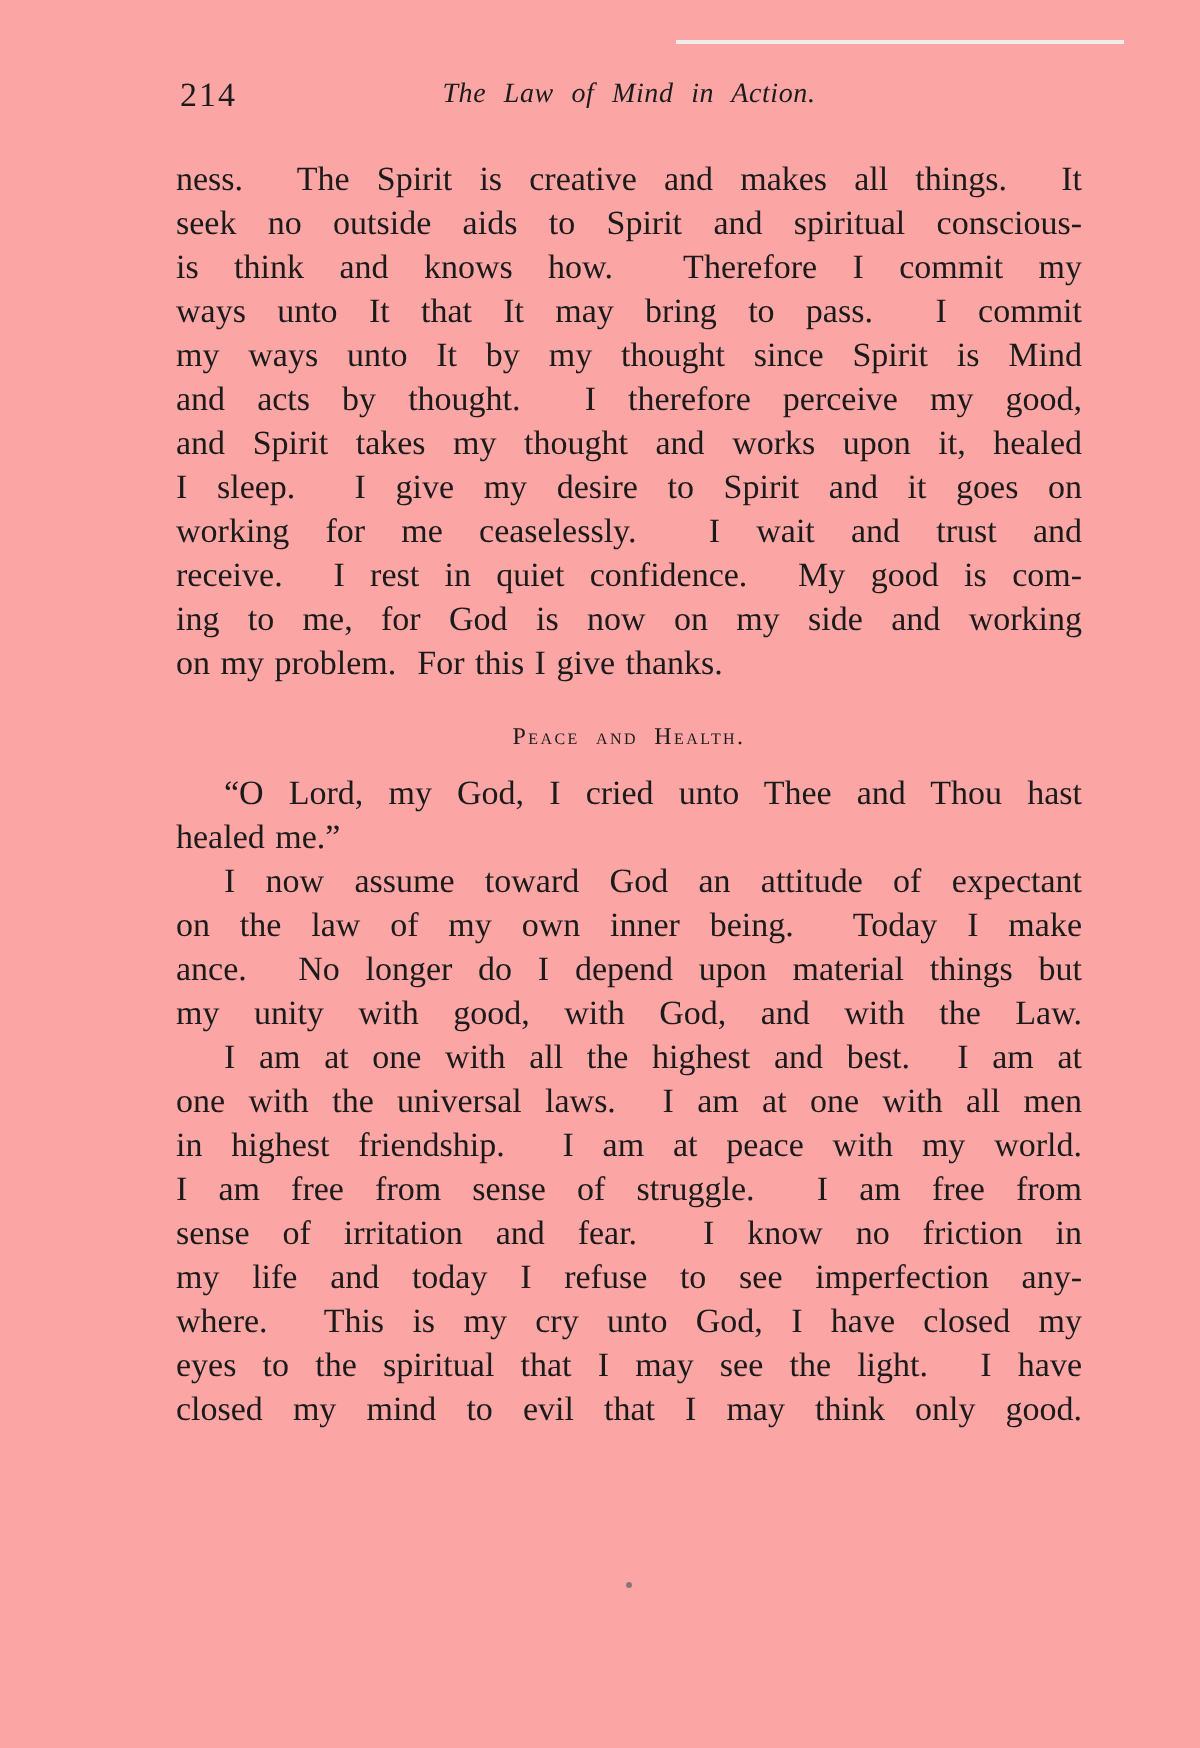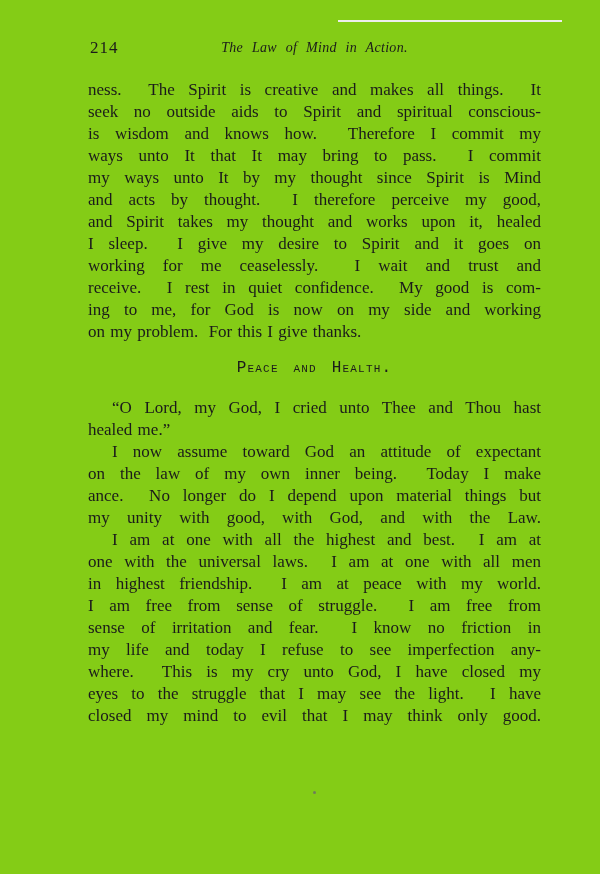--- a/index.html
+++ b/index.html
@@ -4,21 +4,21 @@
 <style>
   html, body {
     margin: 0;
     padding: 0;
     background: #ffffff;
   }
   .page {
     position: relative;
     width: 600px;
     height: 874px;
-    background: #84cc16;
+    background: #fca5a5;
     overflow: hidden;
     font-family: "Liberation Serif", "DejaVu Serif", serif;
     color: #1b1b1b;
   }
   .scan-artifact-line {
     position: absolute;
     left: 338px;
     top: 20px;
     width: 224px;
     height: 2px;
@@ -76,49 +76,48 @@
     text-align-last: justify;
     word-spacing: 1px;
   }
   .line.flush {
     text-align-last: left;
   }
   .line.indent {
     text-indent: 24px;
   }
   .section-heading {
-    font-size: 16px;
+    font-size: 12px;
     line-height: 22px;
-    margin: 14px 0 18px 0;
+    margin: 14px 0 7px 0;
     text-align: center;
     font-variant: small-caps;
     letter-spacing: 1.2px;
     word-spacing: 4px;
-    font-family: Liberation Mono, monospace;
   }
 </style>
 </head>
 <body>
 
 <div class="page">
 
   <div class="scan-artifact-line"></div>
 
   <div class="text-block">
 
     <div class="page-header">
       <span class="page-number">214</span>
       <span class="running-title">The Law of Mind in Action.</span>
     </div>
 
     <div class="body-text" id="body-text">
         <div class="para">
           <div class="line">ness.  The Spirit is creative and makes all things.  It</div>
           <div class="line">seek no outside aids to Spirit and spiritual conscious-</div>
-          <div class="line">is wisdom and knows how.  Therefore I commit my</div>
+          <div class="line">is think and knows how.  Therefore I commit my</div>
           <div class="line">ways unto It that It may bring to pass.  I commit</div>
           <div class="line">my ways unto It by my thought since Spirit is Mind</div>
           <div class="line">and acts by thought.  I therefore perceive my good,</div>
           <div class="line">and Spirit takes my thought and works upon it, healed</div>
           <div class="line">I sleep.  I give my desire to Spirit and it goes on</div>
           <div class="line">working for me ceaselessly.  I wait and trust and</div>
           <div class="line">receive.  I rest in quiet confidence.  My good is com-</div>
           <div class="line">ing to me, for God is now on my side and working</div>
           <div class="line flush">on my problem.  For this I give thanks.</div>
         </div>
@@ -134,21 +133,21 @@
           <div class="line">my unity with good, with God, and with the Law.</div>
         </div>
         <div class="para">
           <div class="line indent">I am at one with all the highest and best.  I am at</div>
           <div class="line">one with the universal laws.  I am at one with all men</div>
           <div class="line">in highest friendship.  I am at peace with my world.</div>
           <div class="line">I am free from sense of struggle.  I am free from</div>
           <div class="line">sense of irritation and fear.  I know no friction in</div>
           <div class="line">my life and today I refuse to see imperfection any-</div>
           <div class="line">where.  This is my cry unto God, I have closed my</div>
-          <div class="line">eyes to the struggle that I may see the light.  I have</div>
+          <div class="line">eyes to the spiritual that I may see the light.  I have</div>
           <div class="line">closed my mind to evil that I may think only good.</div>
         </div>
       </div>
 
   </div>
 
   <div class="scan-speck"></div>
 
 </div>
 

